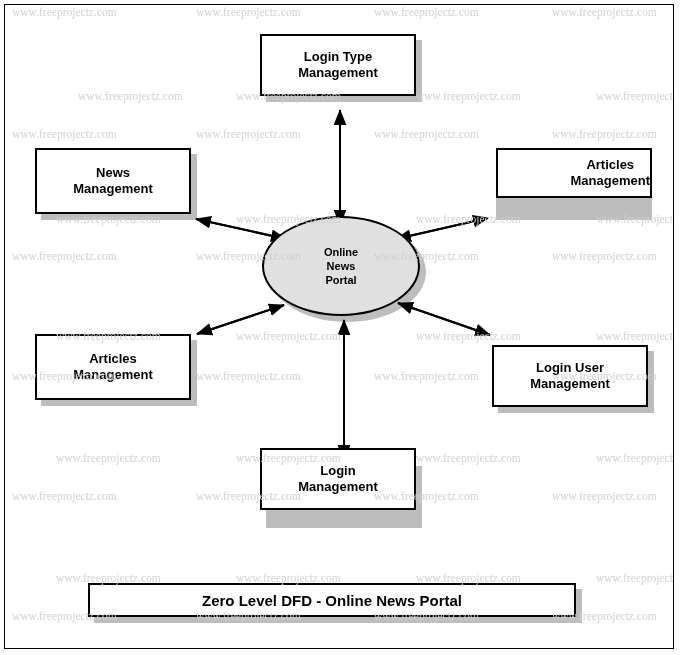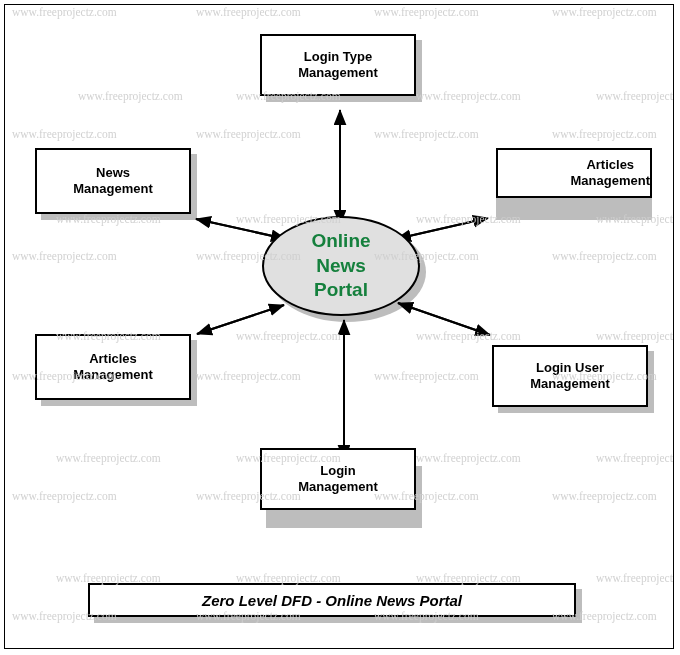--- a/index.html
+++ b/index.html
@@ -74,23 +74,23 @@
     background: #e0e0e0;
     box-sizing: border-box;
     display: flex;
     align-items: center;
     justify-content: center;
     text-align: center;
     z-index: 35;
   }
   .process .lbl {
     font-weight: bold;
-    font-size: 19px;
+    font-size: 11px;
     line-height: 1.3;
-    color: #15803d;
+    color: #000000;
     white-space: pre-line;
   }
   .process-shadow {
     position: absolute;
     border-radius: 50%;
     background: #bdbdbd;
     z-index: 22;
   }
   
   .caption {
@@ -197,21 +197,21 @@
 Management</span>
   </div>
 
   <div class="shadow" style="left:266px; top:466px; width:156px; height:62px;"></div>
   <div class="box" style="left:260px; top:448px; width:156px; height:62px;">
     <span class="lbl">Login
 Management</span>
   </div>
 
   <div class="shadow" style="left:94px; top:589px; width:488px; height:34px;"></div>
-  <div class="caption" style="left:88px; top:583px; width:488px; height:34px;font-style:italic;">
+  <div class="caption" style="left:88px; top:583px; width:488px; height:34px;">
     <span class="lbl">Zero Level DFD - Online News Portal</span>
   </div>
 
   <div class="wm-layer">
     <span class="wm" style="left:12px;  top:6px;">www.freeprojectz.com</span>
     <span class="wm" style="left:196px; top:6px;">www.freeprojectz.com</span>
     <span class="wm" style="left:374px; top:6px;">www.freeprojectz.com</span>
     <span class="wm" style="left:552px; top:6px;">www.freeprojectz.com</span>
 
     <span class="wm" style="left:78px;  top:90px;">www.freeprojectz.com</span>

